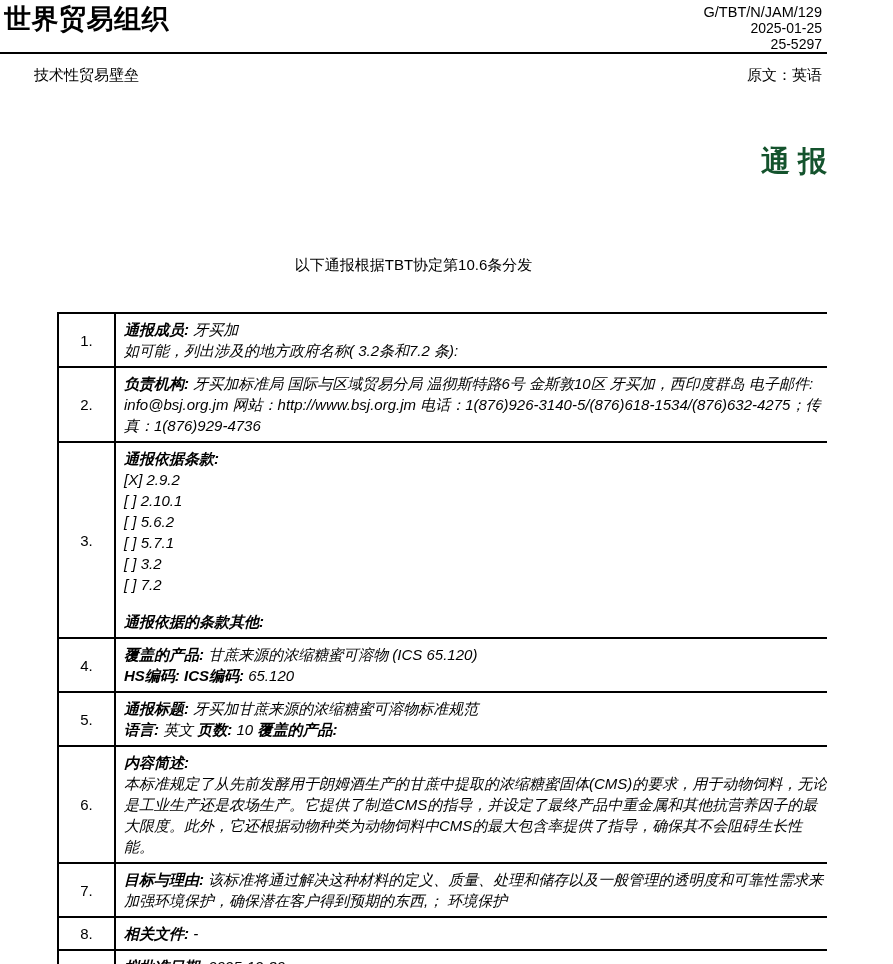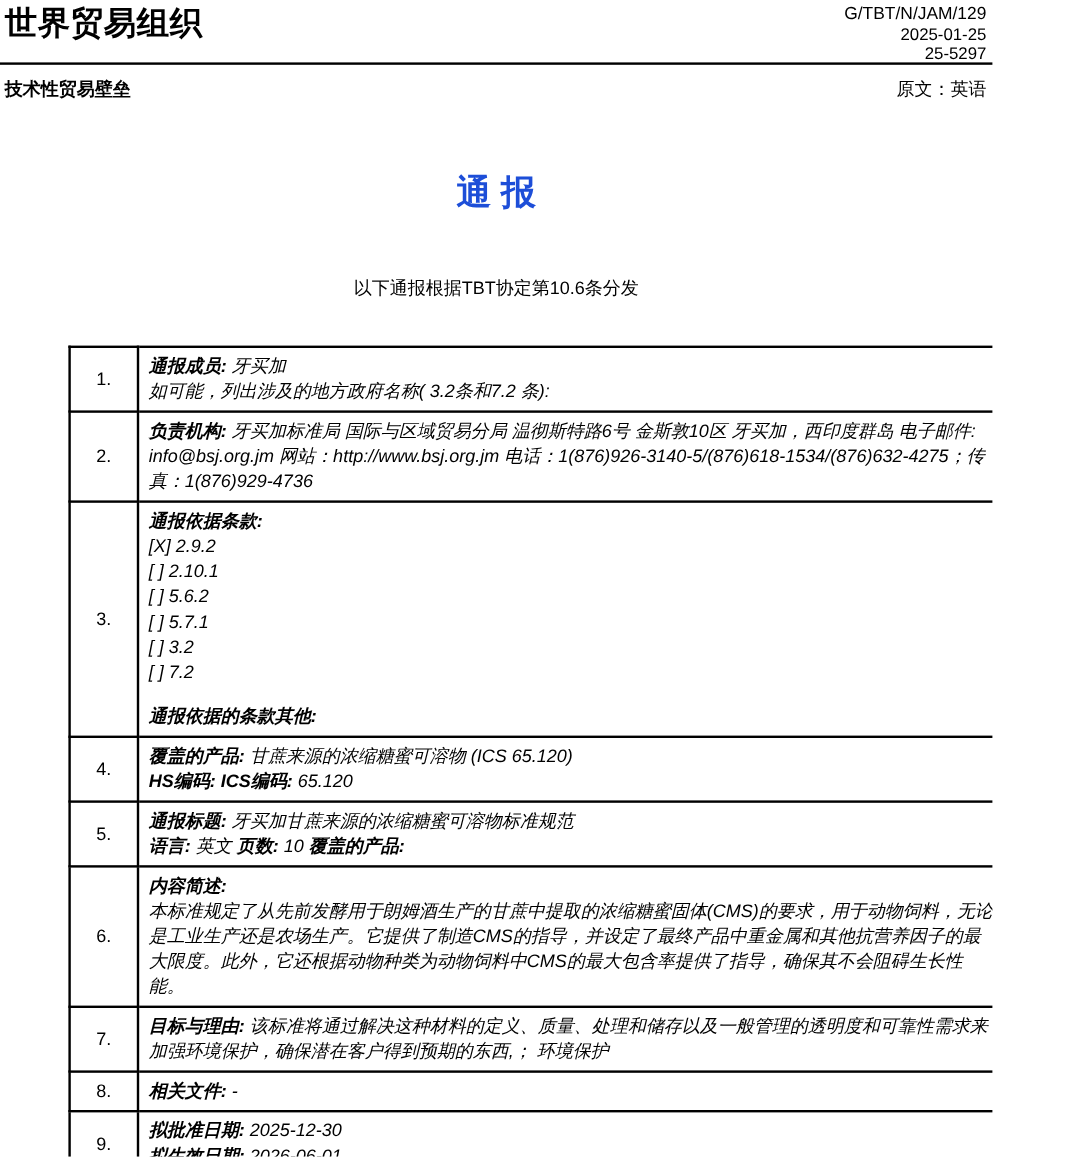--- a/index.html
+++ b/index.html
@@ -39,31 +39,31 @@
     border-top: 2px solid #000;
     width: 893px;
   }
   .header-sub {
     display: flex;
     justify-content: space-between;
     padding: 12px 5px 0 4px;
     font-size: 15px;
     line-height: 18px;
   }
-  .committee { font-weight: bold; }
+  .committee { font-weight: normal; margin-left: 30px; }
   
   .notice-title {
     margin-top: 60px;
     text-align: center;
     font-size: 29px;
     line-height: 34px;
     font-weight: bold;
   }
   .dist-note {
-    margin-top: 54px;
+    margin-top: 78px;
     text-align: center;
     font-size: 15px;
     line-height: 18px;
   }
   
   table.notif {
     margin: 38px 0 0 57px;
     width: 782px;
     border-collapse: collapse;
     table-layout: fixed;
@@ -103,21 +103,21 @@
     </div>
   </div>
 
   <div class="rule"></div>
 
   <div class="header-sub">
     <div class="committee">技术性贸易壁垒</div>
     <div class="orig-lang">原文：英语</div>
   </div>
 
-  <div class="notice-title" style="color: #1d4ed8;">通 报</div>
+  <div class="notice-title" style="color: #14532d; text-align: right;">通 报</div>
 
   <div class="dist-note">以下通报根据TBT协定第10.6条分发</div>
 
   <table class="notif">
     <colgroup>
       <col style="width:57px">
       <col>
     </colgroup>
     <tbody>
         <tr>

